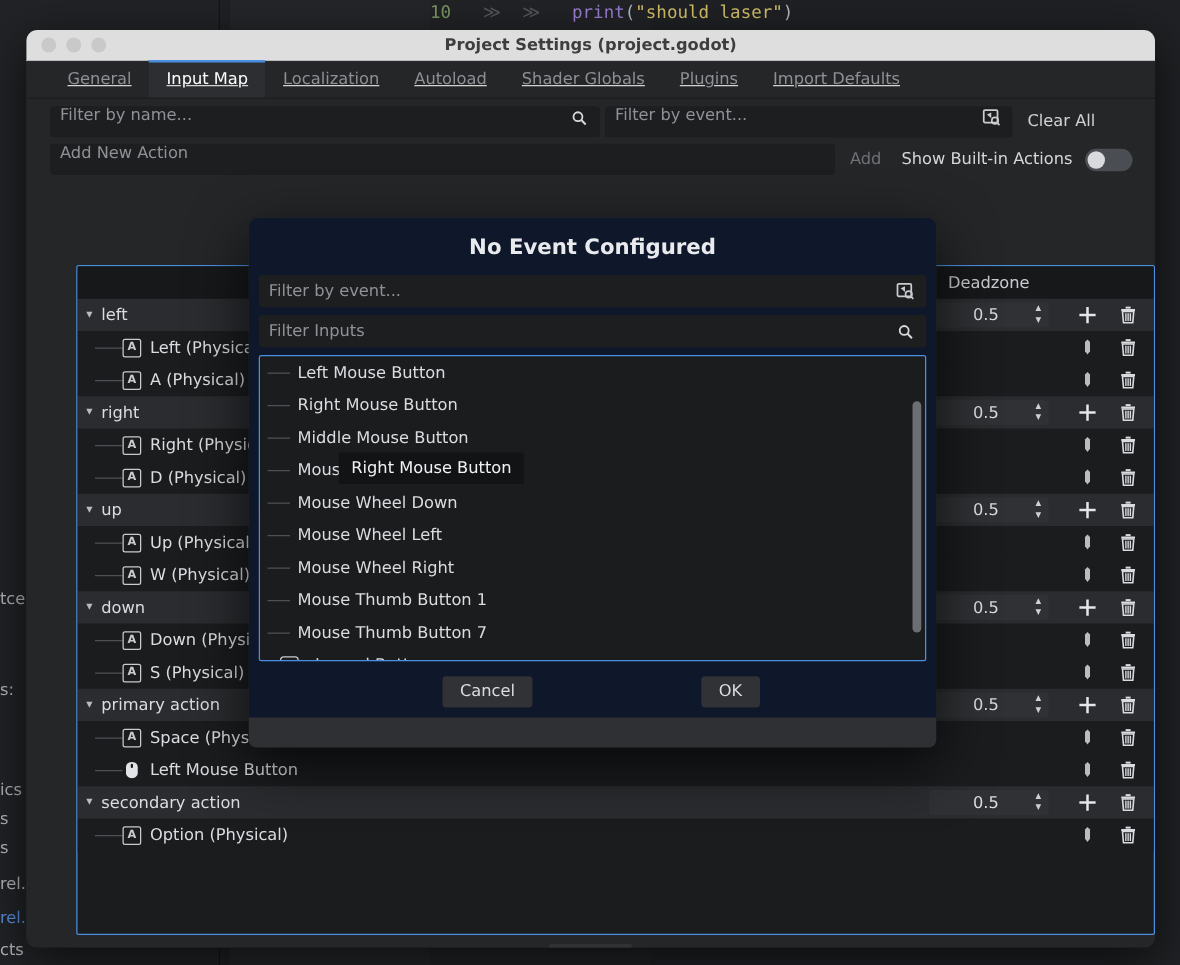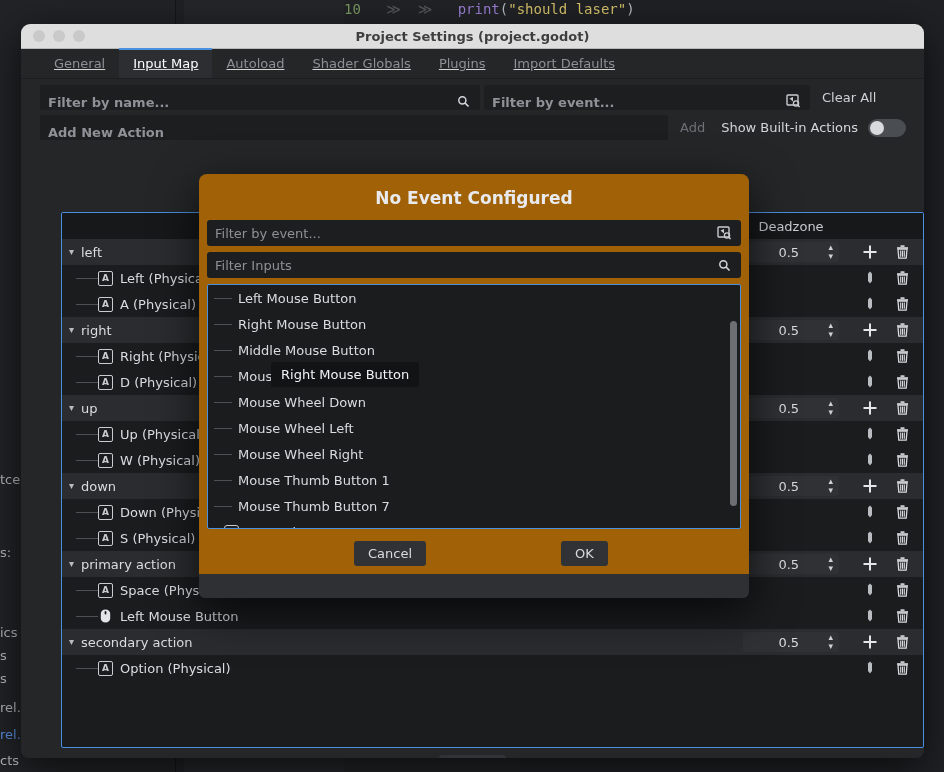--- a/index.html
+++ b/index.html
@@ -65,21 +65,21 @@
   .tab {
     padding: 6px 14px 7px; font-size: 13px; color: #8d9095;
     border-top: 2px solid transparent; line-height: 15px; cursor: pointer;
   }
   .tab.active { color: #ffffff; background: #2c2e31; border-top-color: #4a8fe0; }
 
   
   .filter-row { display: flex; align-items: center; gap: 4px; padding: 6px 18px 0 19px; }
   .field {
     position: relative; background: #1c1e20; height: 25px; border-radius: 3px;
-    display: flex; align-items: flex-end; padding: 0 8px; color: #8e9196; font-size: 13px; font-weight: bold;
+    display: flex; align-items: flex-start; padding: 0 8px; color: #8e9196; font-size: 13px;
   }
   .field.name { flex: 0 0 440px; }
   .field.evt  { flex: 0 0 326px; }
   .field .ph { flex: 1; }
   .icon-btn { display: flex; align-items: center; justify-content: center; width: 18px; height: 18px; cursor: pointer; }
   .clear-all { padding: 4px 8px; font-size: 13px; color: #d0d2d6; border-radius: 3px; cursor: pointer; }
 
   .action-row { display: flex; align-items: center; gap: 0; padding: 5px 18px 0 19px; }
   .field.newaction { flex: 1; color: #8e9196; }
   .add-btn { padding: 0 12px; font-size: 13px; color: #6d7075; cursor: pointer; }
@@ -134,21 +134,21 @@
   .ec-titlebar {
     position: relative; height: 24px; background: #cfcfcf;
     display: flex; align-items: center; border-bottom: 1px solid #aeaeae;
   }
   .ec-titlebar .traffic { margin-left: 10px; gap: 7px; }
   .ec-titlebar .dot { width: 11px; height: 11px; }
   .dot.red { background: #f0635a; }
   .dot.yellow { background: #f5bd4f; }
   .dot.green { background: #5bc956; }
   .ec-title { position: absolute; left: 0; right: 0; text-align: center; font-size: 13px; font-weight: bold; color: #3a3a3a; }
-  .ec-body { height: 400px; background: #a16207; padding: 0; position: relative; }
+  .ec-body { height: 400px; background: #0f172a; padding: 0; position: relative; }
   .ec-heading { text-align: center; font-size: 17px; font-weight: bold; color: #e8eaee; padding: 14px 0 12px; }
   .ec-field {
     margin: 0 8px 6px; height: 26px; background: #1c1e20; border-radius: 3px;
     display: flex; align-items: center; padding: 0 8px; color: #8e9196; font-size: 13px;
   }
   .ec-field .ph { flex: 1; }
   .ec-list {
     margin: 2px 8px 0; height: 245px; background: #1a1c1e;
     border: 1px solid #4a8fe0; border-radius: 2px; position: relative; overflow: hidden;
   }
@@ -198,20 +198,21 @@
         <div class="dot"></div>
         <div class="dot"></div>
       </div>
       <div class="ps-title">Project Settings (project.godot)</div>
     </div>
 
     <div class="ps-body">
       <div class="tabbar" id="ps-tabbar">
           <div class="tab">General</div>
           <div class="tab active">Input Map</div>
+          <div class="tab">Localization</div>
           <div class="tab">Autoload</div>
           <div class="tab">Shader Globals</div>
           <div class="tab">Plugins</div>
           <div class="tab">Import Defaults</div>
         </div>
 
       <div class="filter-row">
         <div class="field name">
           <span class="ph">Filter by name...</span>
           <span class="icon-btn">

